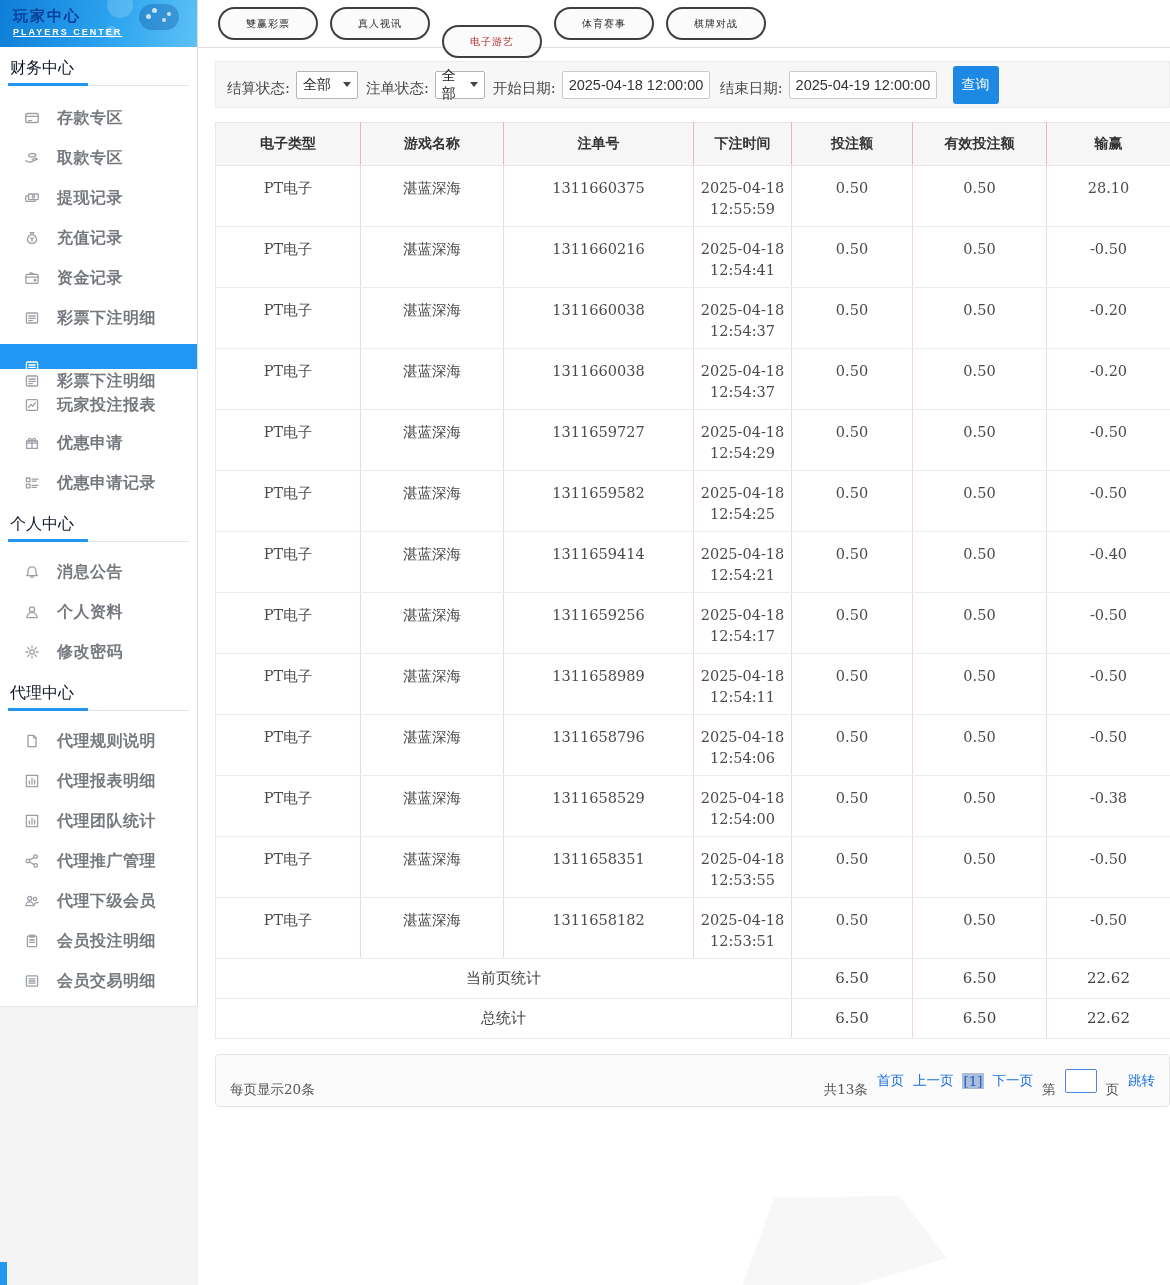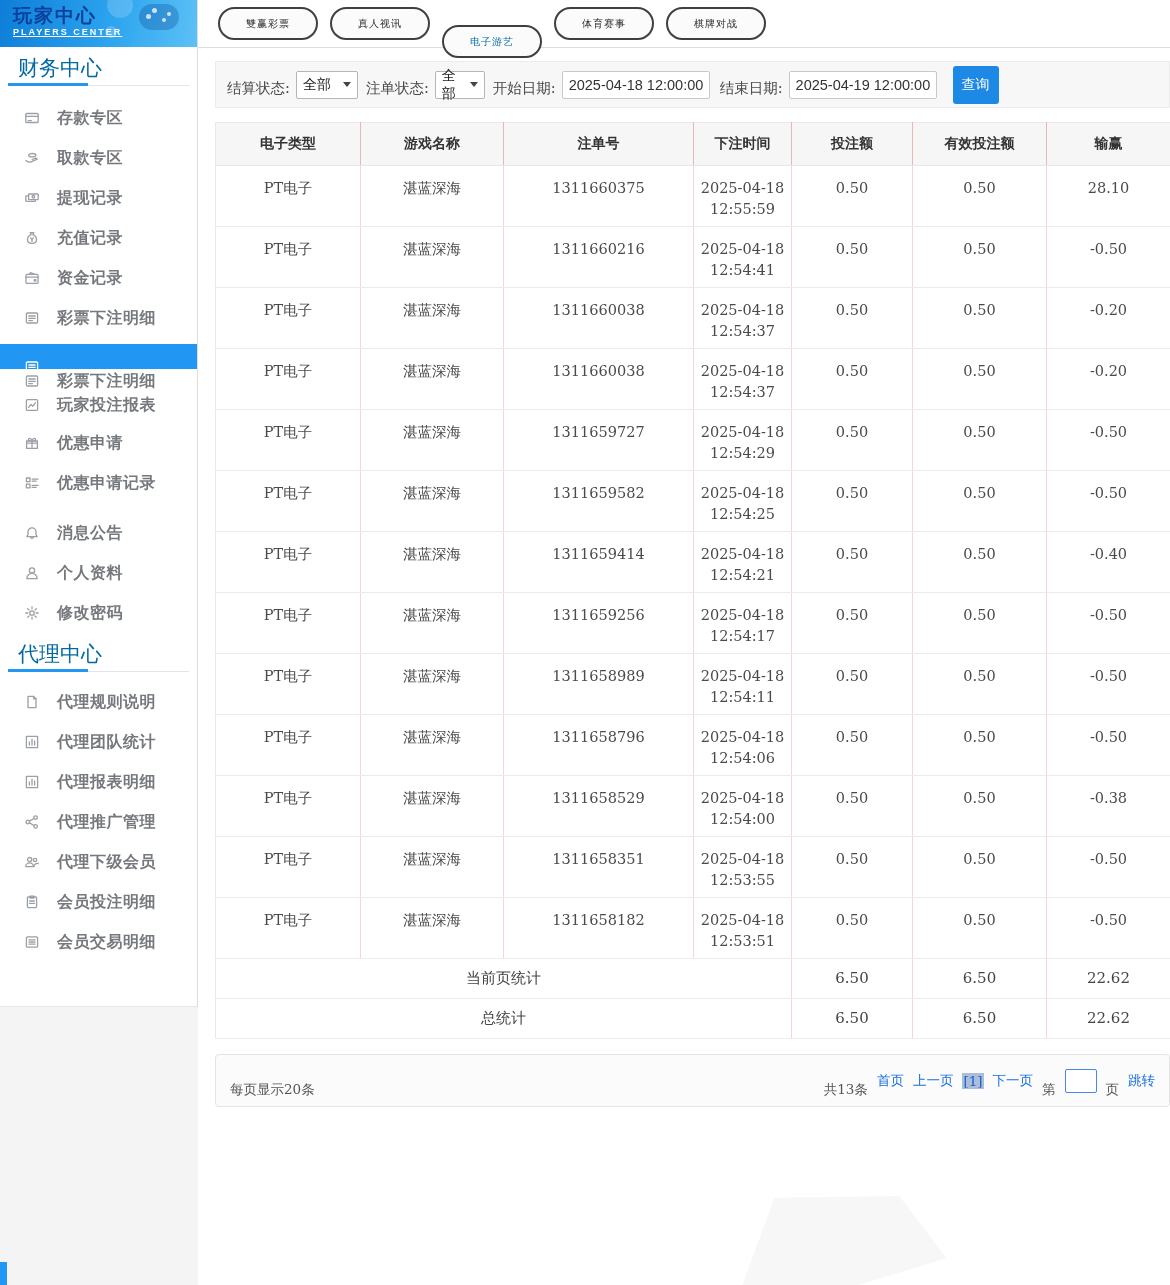--- a/index.html
+++ b/index.html
@@ -4,31 +4,31 @@
 <style>
   html,body{margin:0;padding:0;background:#fff;}
   .screen{position:relative;width:1170px;height:1285px;background:#fff;overflow:hidden;
           font-family:"Liberation Sans","DejaVu Sans",sans-serif;}
   
   .sidebar{position:absolute;left:0;top:0;width:198px;height:1285px;background:#f4f4f4;}
   .side-panel{width:198px;height:1007px;background:#fff;border-right:1px solid #ddd;
               border-bottom:1px solid #e6e6e6;box-sizing:border-box;overflow:hidden;}
   .brand{height:47px;background:linear-gradient(100deg,#0e7ed8 0%,#2ba3ee 55%,#5cc1f6 100%);
          position:relative;overflow:hidden;padding:5px 0 0 13px;box-sizing:border-box;}
-  .brand-title{font-size:19px;font-weight:bold;color:#0a3f9b;letter-spacing:2px;line-height:22px;}
+  .brand-title{font-size:15px;font-weight:bold;color:#0a3f9b;letter-spacing:2px;line-height:22px;}
   .brand-sub{font-size:9px;color:#fff;letter-spacing:2px;font-weight:bold;line-height:11px;text-decoration:underline;}
   .deco-pad{position:absolute;right:18px;top:4px;width:40px;height:26px;border-radius:13px;
             background:rgba(10,70,150,.30);}
   .deco-pad i{position:absolute;display:block;background:rgba(255,255,255,.75);border-radius:50%;}
   .deco-ring{position:absolute;right:64px;top:-8px;width:26px;height:26px;border-radius:50%;
              background:rgba(255,255,255,.18);}
   .deco-dot{position:absolute;right:80px;top:26px;width:12px;height:12px;border-radius:50%;
             background:rgba(255,255,255,.22);}
   .section-head{padding:10px 8px 0 8px;}
-  .section-title{font-size:21px;color:#0369a1;padding-left:2px;line-height:21px;margin-left:8px;}
+  .section-title{font-size:16px;color:#0f172a;padding-left:2px;line-height:21px;}
   .section-underline{margin-top:7px;height:1px;background:#e4e4e4;position:relative;}
   .section-underline .accent{position:absolute;left:0;top:-2px;width:80px;height:3px;background:#2196f3;}
   .side-items{padding-top:12px;}
   .side-items.tight{padding-top:10px;}
   .side-item{height:40px;display:flex;align-items:center;padding-left:24px;gap:17px;cursor:pointer;box-sizing:border-box;}
   .side-icon{width:16px;height:16px;color:#9aa0a6;flex:0 0 16px;}
   .side-icon svg{width:16px;height:16px;display:block;}
   .side-label{font-size:16px;color:#75797e;letter-spacing:.5px;white-space:nowrap;font-weight:bold;}
   .side-item.active{background:#2196f3;flex-direction:column;}
   .side-item.active .side-label,.side-item.active .side-icon{color:#fff;}
@@ -37,21 +37,21 @@
        align-items:flex-start;padding-top:15px;}
   .sec-finance .side-item:nth-child(8),.sec-finance .side-item:nth-child(9){height:24px;}
   .sec-finance .side-item:nth-child(10){margin-top:6px;}
   
   .main{margin-left:198px;position:relative;height:1285px;}
   .tabs{height:47px;background:#fff;border-bottom:1px solid #ddd;display:flex;align-items:center;
         padding-left:20px;gap:12px;}
   .tab-btn{height:33px;min-width:100px;padding:0 20px;box-sizing:border-box;border:2px solid #3f3f3f;
         border-radius:17px;background:#fbfbfb;font-size:10px;color:#2b2b2b;display:flex;align-items:center;
         justify-content:center;letter-spacing:1px;cursor:pointer;font-family:inherit;}
-  .tab-btn.active{color:#0369a1;margin-top:36px;}
+  .tab-btn.active{color:#b91c1c;margin-top:36px;}
   .filter-panel{margin:13px 0 0 17px;width:955px;box-sizing:border-box;background:#f7f7f7;
         border:1px solid #ececec;height:47px;display:flex;align-items:center;padding:0 11px;
         font-size:14.5px;color:#4a4a4a;}
   .flabel{margin-right:6px;font-family:"DejaVu Serif","Liberation Serif",serif;margin-top:8px;}
   .select{height:28px;background:#fff;border:1px solid #b5b5b5;border-radius:2px;display:flex;
         align-items:center;justify-content:space-between;padding:0 6px;font-size:14px;color:#222;
         cursor:pointer;box-sizing:border-box;margin-right:8px;}
   .select .chev{width:0;height:0;border-left:4px solid transparent;border-right:4px solid transparent;
         border-top:5px solid #444;margin-left:6px;}
   .sel-settle{width:62px;}
@@ -210,20 +210,26 @@
               <svg viewBox="0 0 16 16" fill="none" stroke="currentColor" stroke-width="1.3" stroke-linecap="round" stroke-linejoin="round">
                 <rect x="2.4" y="3" width="3.6" height="3.6"></rect>
                 <rect x="2.4" y="9.2" width="3.6" height="3.6"></rect>
                 <path d="M8.2 4.2H14M8.2 10.4H14M8.2 6.2h4M8.2 12.4h4"></path>
               </svg>
             </span>
             <span class="side-label">优惠申请记录</span>
           </div>
         </div>
 
+      <div class="section-head">
+        <div class="section-title">个人中心</div>
+        <div class="section-underline">
+            <span class="accent"></span>
+          </div>
+      </div>
       <div class="side-items tight">
           <div class="side-item">
             <span class="side-icon">
               <svg viewBox="0 0 16 16" fill="none" stroke="currentColor" stroke-width="1.3" stroke-linecap="round" stroke-linejoin="round">
                 <path d="M8 2.8a4 4 0 0 1 4 4v2.8l1.2 2H2.8l1.2-2V6.8a4 4 0 0 1 4-4z"></path>
                 <path d="M6.7 12.4a1.4 1.4 0 0 0 2.6 0"></path>
               </svg>
             </span>
             <span class="side-label">消息公告</span>
           </div>
@@ -263,30 +269,30 @@
             </span>
             <span class="side-label">代理规则说明</span>
           </div>
           <div class="side-item">
             <span class="side-icon">
               <svg viewBox="0 0 16 16" fill="none" stroke="currentColor" stroke-width="1.3" stroke-linecap="round" stroke-linejoin="round">
                 <rect x="2.4" y="2.4" width="11.2" height="11.2"></rect>
                 <path d="M5.4 11V7.8M8 11V5.2M10.6 11V7"></path>
               </svg>
             </span>
-            <span class="side-label">代理团队统计</span>
+            <span class="side-label">代理报表明细</span>
           </div>
           <div class="side-item">
             <span class="side-icon">
               <svg viewBox="0 0 16 16" fill="none" stroke="currentColor" stroke-width="1.3" stroke-linecap="round" stroke-linejoin="round">
                 <rect x="2.4" y="2.4" width="11.2" height="11.2"></rect>
                 <path d="M5.4 11V7.8M8 11V5.2M10.6 11V7"></path>
               </svg>
             </span>
-            <span class="side-label">代理报表明细</span>
+            <span class="side-label">代理团队统计</span>
           </div>
           <div class="side-item">
             <span class="side-icon">
               <svg viewBox="0 0 16 16" fill="none" stroke="currentColor" stroke-width="1.3" stroke-linecap="round" stroke-linejoin="round">
                 <circle cx="3.8" cy="8" r="1.8"></circle>
                 <circle cx="11.6" cy="3.6" r="1.8"></circle>
                 <circle cx="11.6" cy="12.4" r="1.8"></circle>
                 <path d="M5.4 7.1l4.6-2.6M5.4 8.9l4.6 2.6"></path>
               </svg>
             </span>

